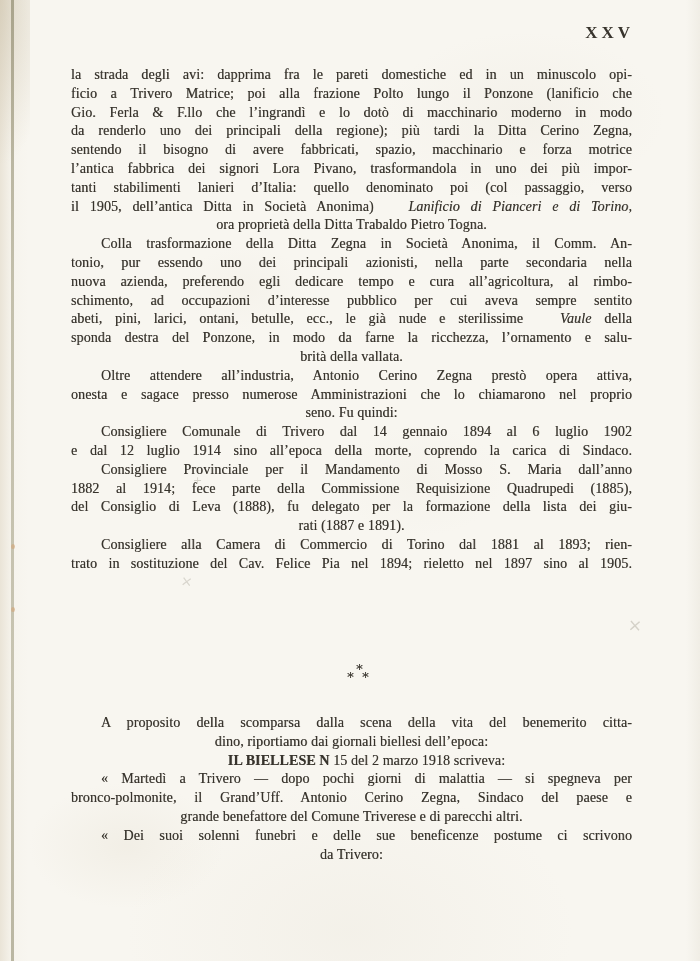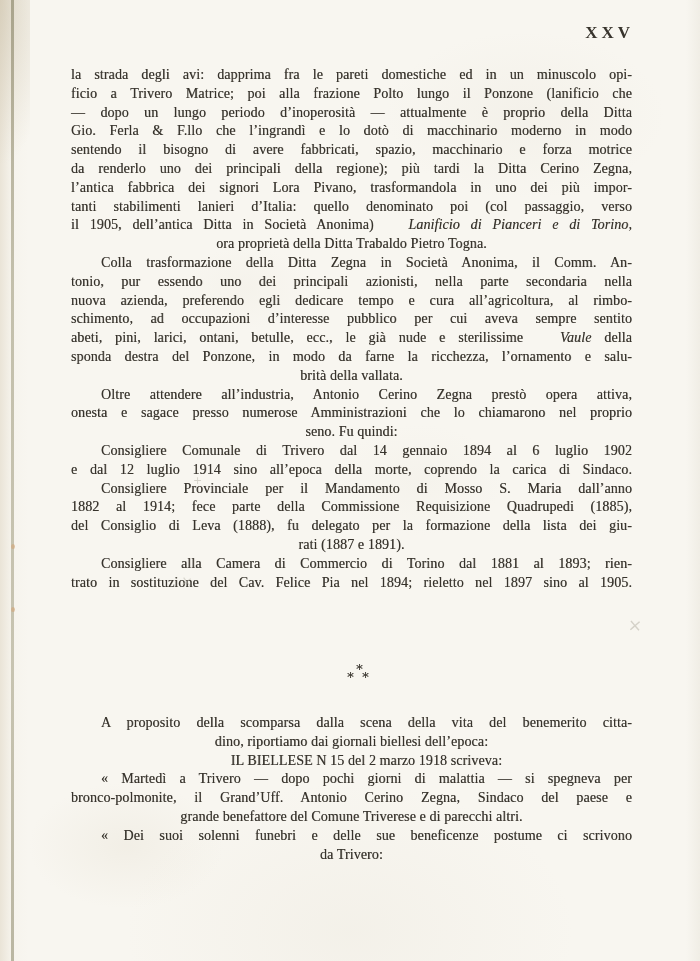--- a/index.html
+++ b/index.html
@@ -68,21 +68,21 @@
     height: 18.8px; line-height: 18.8px;
     font-size: 14px;
     letter-spacing: 0.1px;
     text-align: center;
     white-space: normal;
     text-shadow: 0.35px 0.25px 0 rgba(55,51,44,.55);
   }
   .tline.just { text-align: justify; text-align-last: justify; }
   .tline.ind { padding-left: 30px; }
   .it { font-style: italic; margin-left: 24px; }
-  .bd { font-weight: 400; }
+  .bd { font-weight: 700; }
 
   .asterism {
     position: absolute; left: 340px; top: 660px; width: 36px; height: 26px;
     color: var(--ink);
   }
   .asterism span {
     position: absolute; font-size: 13px; line-height: 13px;
     text-shadow: 0.3px 0.2px 0 rgba(55,51,44,.5);
   }
   .star-top { left: 15px; top: 0; }
@@ -105,24 +105,23 @@
 <div class="page-edge-left"></div>
 <div class="page-edge-line"></div>
 <div class="edge-speck speck-1"></div>
 <div class="edge-speck speck-2"></div>
 
 <div class="page-number">XXV</div>
 
 <div class="textblock block-a">
     <div class="tline just"><span>la strada degli avi: dapprima fra le pareti domestiche ed in un minuscolo opi-</span></div>
     <div class="tline just"><span>ficio a Trivero Matrice; poi alla frazione Polto lungo il Ponzone (lanificio che</span></div>
-    <div class="tline just"><span>— dopo un lungo periodo d’inoperosità — attualmente è proprio della Ditta</span></div>
     <div class="tline just"><span>Gio. Ferla &amp; F.llo che l’ingrandì e lo dotò di macchinario moderno in modo</span></div>
+    <div class="tline just"><span>da renderlo uno dei principali della regione); più tardi la Ditta Cerino Zegna,</span></div>
     <div class="tline just"><span>sentendo il bisogno di avere fabbricati, spazio, macchinario e forza motrice</span></div>
-    <div class="tline just"><span>da renderlo uno dei principali della regione); più tardi la Ditta Cerino Zegna,</span></div>
     <div class="tline just"><span>l’antica fabbrica dei signori Lora Pivano, trasformandola in uno dei più impor-</span></div>
     <div class="tline just"><span>tanti stabilimenti lanieri d’Italia: quello denominato poi (col passaggio, verso</span></div>
     <div class="tline just"><span>il 1905, dell’antica Ditta in Società Anonima) </span><span class="it">Lanificio di Pianceri e di Torino,</span></div>
     <div class="tline"><span>ora proprietà della Ditta Trabaldo Pietro Togna.</span></div>
     <div class="tline ind just"><span>Colla trasformazione della Ditta Zegna in Società Anonima, il Comm. An-</span></div>
     <div class="tline just"><span>tonio, pur essendo uno dei principali azionisti, nella parte secondaria nella</span></div>
     <div class="tline just"><span>nuova azienda, preferendo egli dedicare tempo e cura all’agricoltura, al rimbo-</span></div>
     <div class="tline just"><span>schimento, ad occupazioni d’interesse pubblico per cui aveva sempre sentito</span></div>
     <div class="tline just"><span>abeti, pini, larici, ontani, betulle, ecc., le già nude e sterilissime </span><span class="it">Vaule</span><span> della</span></div>
     <div class="tline just"><span>sponda destra del Ponzone, in modo da farne la ricchezza, l’ornamento e salu-</span></div>

